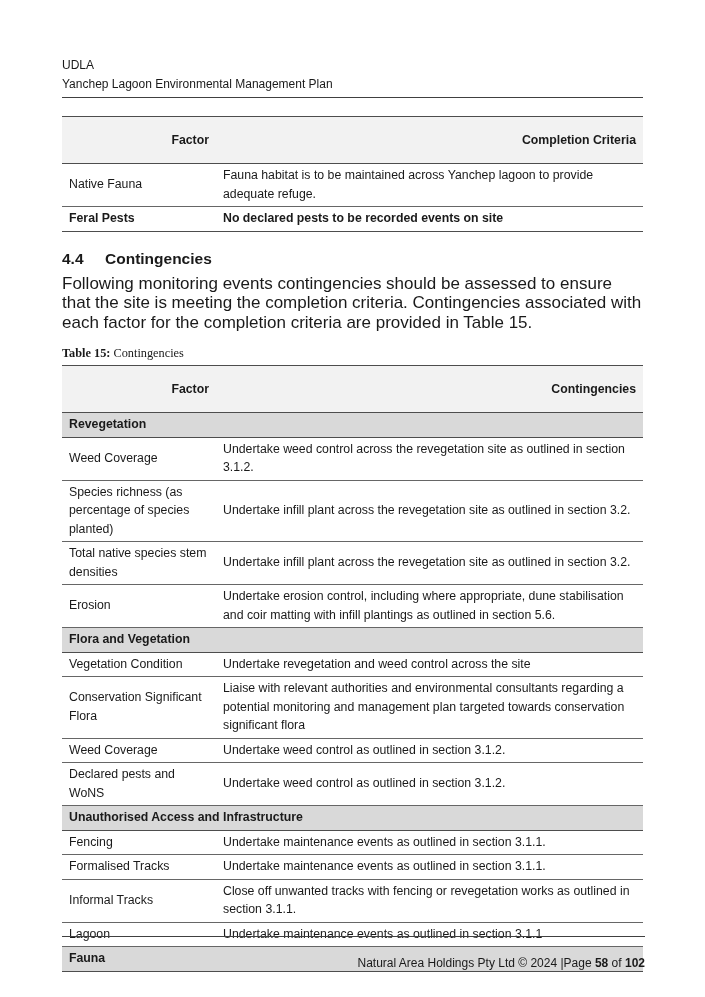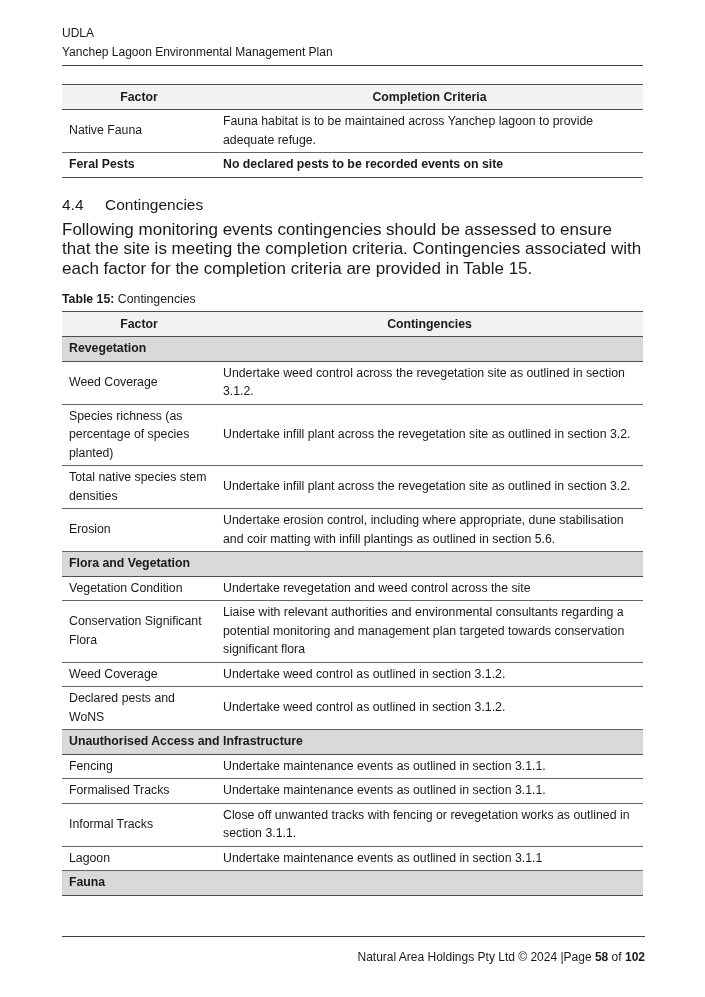--- a/index.html
+++ b/index.html
@@ -12,38 +12,38 @@
     color: var(--text, #1a1a1a);
     overflow: hidden;
   }
   .content {
     position: absolute;
     left: 62px;
     top: 0;
     width: 581px;
   }
   .doc-header {
-    padding-top: 24px;
+    padding-top: 56px;
     padding-bottom: 3px;
     border-bottom: 1.5px solid var(--rule, #404040);
   }
   .doc-header .line { font-size: 12px; line-height: 19px; }
 
   table.tbl {
     border-collapse: collapse;
     width: 100%;
     font-size: 12.3px;
   }
   .tbl-completion { margin-top: 18px; }
   .tbl-contingencies { margin-top: 3px; }
   table.tbl th {
-    text-align: center;
+    text-align: right;
     font-weight: bold;
     background: var(--header-bg, #f2f2f2);
-    padding: 3px 7px;
+    padding: 14px 7px;
     border-top: 1.5px solid var(--border-strong, #4d4d4d);
     border-bottom: 1.5px solid var(--border-strong, #4d4d4d);
     font-size: 12.3px;
     line-height: 18px;
     vertical-align: middle;
   }
   table.tbl th.col-factor { width: 140px; }
   table.tbl td {
     padding: 2px 7px 3px 7px;
     border-bottom: 1px solid var(--border, #666666);
@@ -53,43 +53,44 @@
   table.tbl tr:last-child td { border-bottom: 1.5px solid var(--border-strong, #4d4d4d); font-weight: bold; }
   table.tbl tr.section-row td {
     background: var(--section-bg, #d9d9d9);
     font-weight: bold;
     border-bottom: 1.5px solid var(--border-strong, #4d4d4d);
   }
 
   .section-heading {
     margin: 17px 0 0 0;
     font-size: 15.5px;
-    font-weight: normal;
+    font-weight: bold;
     line-height: 19px;
   }
   .section-heading .sec-num { display: inline-block; width: 43px; }
 
   .body-text {
     margin: 6px 0 0 0;
     font-size: 17px;
     line-height: 19.5px;
   }
   .caption {
     margin: 12px 0 0 0;
     font-size: 12.3px;
     line-height: 18px;
+    font-family: Liberation Serif, serif;
   }
 
   .footer {
     position: absolute;
     left: 62px;
     width: 583px;
     top: 936px;
     border-top: 1px solid var(--rule, #404040);
-    padding-top: 12px;
+    padding-top: 18px;
     text-align: right;
     font-size: 12px;
     line-height: 16px;
     white-space: pre;
   }
   .footer b { font-weight: bold; }
 </style>
 </head>
 <body>
 

